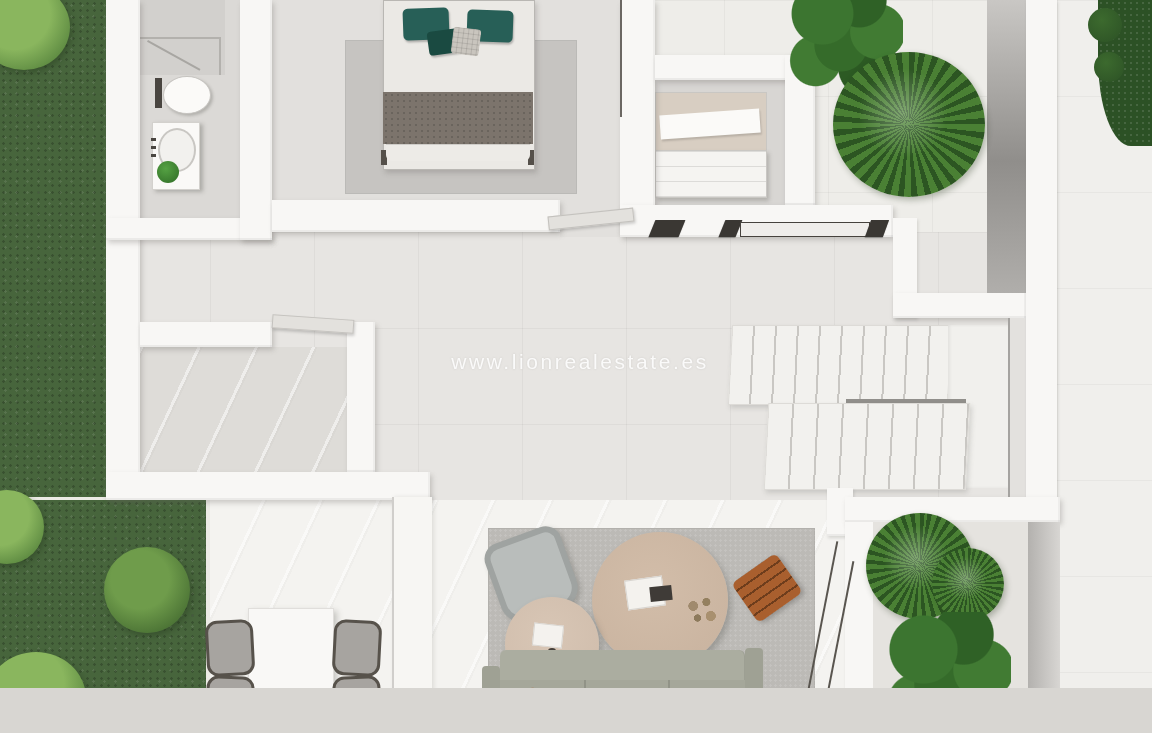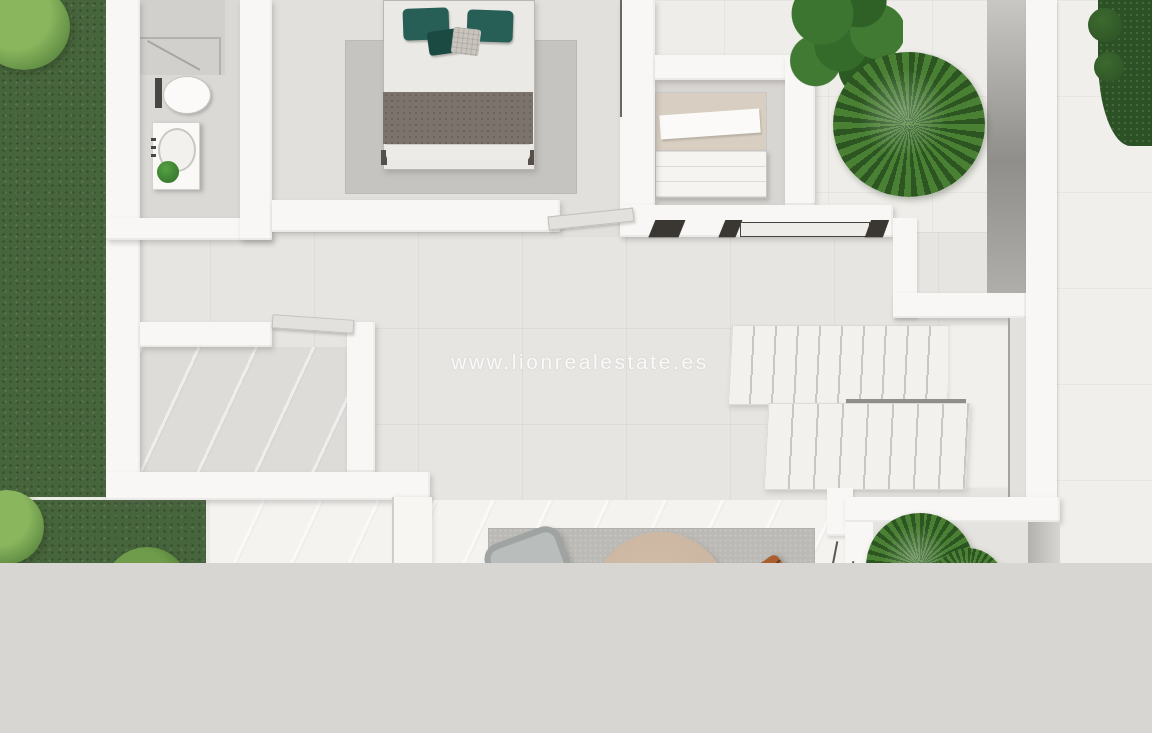--- a/index.html
+++ b/index.html
@@ -1,16 +1,16 @@
 <!DOCTYPE html>
 <html style="--grass: #47653c; --bush_light: #8ab65e; --bush_mid: #5e8b42; --hedge: #2c5125; --plant: #4a8034; --wall: #f8f7f5; --wall_edge: #c7c5c2; --floor_patio: #eeede9; --floor_bright: #f4f3f0; --floor_hall: #e7e5e2; --floor_bath: #dbd9d6; --floor_bedroom: #e2e0dd; --floor_room: #dedcd8; --rug_bedroom: #c6c4c1; --rug_living: #bcbab6; --bed_linen: #ebe9e5; --pillow_teal: #275f57; --pillow_teal_dark: #1a4a41; --pillow_knit: #c9c5be; --blanket: #7c746c; --sofa_back: #abada0; --sofa_seat: #a5a79a; --pillow_terracotta: #b5714a; --pillow_checker_dark: #45403a; --pillow_checker_light: #d9d4cd; --table_round_large: #c8b29e; --table_round_small: #cfbcab; --stool_wood: #a95f2e; --chair_cushion: #a7a4a0; --chair_frame: #57524b; --gray_wall: #a5a3a0; --watermark: rgba(255,255,255,0.88);"><head>
 <meta charset="utf-8">
 <style>
   html,body{margin:0;padding:0;background:#d8d6d2;font-family:"Liberation Sans",sans-serif;}
-  .scene{position:relative;width:1152px;height:563px;overflow:hidden;background:var(--floor_patio,#eeede9);}
+  .scene{position:relative;width:1152px;height:688px;overflow:hidden;background:var(--floor_patio,#eeede9);}
   .abs{position:absolute;}
   .grid{background-image:linear-gradient(rgba(0,0,0,.04) 1px,transparent 1px),linear-gradient(90deg,rgba(0,0,0,.04) 1px,transparent 1px);background-size:104px 96px;}
   .bright{background-color:var(--floor_bright,#f4f3f0);background-image:repeating-linear-gradient(115deg,rgba(255,255,255,.5) 0 3px,rgba(0,0,0,.02) 3px 5px,transparent 5px 52px);}
   .grass{background-color:var(--grass,#47653c);background-image:radial-gradient(rgba(0,0,0,.20) 1px,transparent 1.5px),radial-gradient(rgba(255,255,255,.09) 1px,transparent 1.4px);background-size:7px 7px,11px 11px;}
   .bush{border-radius:50%;background:radial-gradient(circle at 40% 35%,var(--bush_light,#8ab65e) 0 45%,var(--bush_mid,#5e8b42) 78%,#43672f 100%);background-color:var(--bush_mid,#5e8b42);box-shadow:2px 3px 6px rgba(30,45,20,.35);}
   .bush.dark{background:radial-gradient(circle at 42% 38%,#6f9c4b 0 40%,#4d7536 75%,#35552a 100%);}
   .wall{background:var(--wall,#f8f7f5);box-shadow:inset 0 -2px 0 rgba(0,0,0,.05),inset -2px 0 0 rgba(0,0,0,.04),2px 3px 5px rgba(100,98,94,.28);}
   .wall.soft{box-shadow:inset 0 -2px 0 rgba(0,0,0,.05),1px 2px 3px rgba(100,98,94,.2);}
   .leaf{background:#e3e1dd;border:1px solid #c4c2be;box-shadow:1px 2px 3px rgba(0,0,0,.18);}
   .palm{border-radius:50%;background-image:radial-gradient(circle at 46% 42%,rgba(255,255,255,.30),rgba(255,255,255,0) 38%),repeating-conic-gradient(from 8deg,#2c5522 0deg 5deg,var(--plant,#4a8034) 5deg 11deg);box-shadow:2px 3px 6px rgba(30,45,20,.3);}

